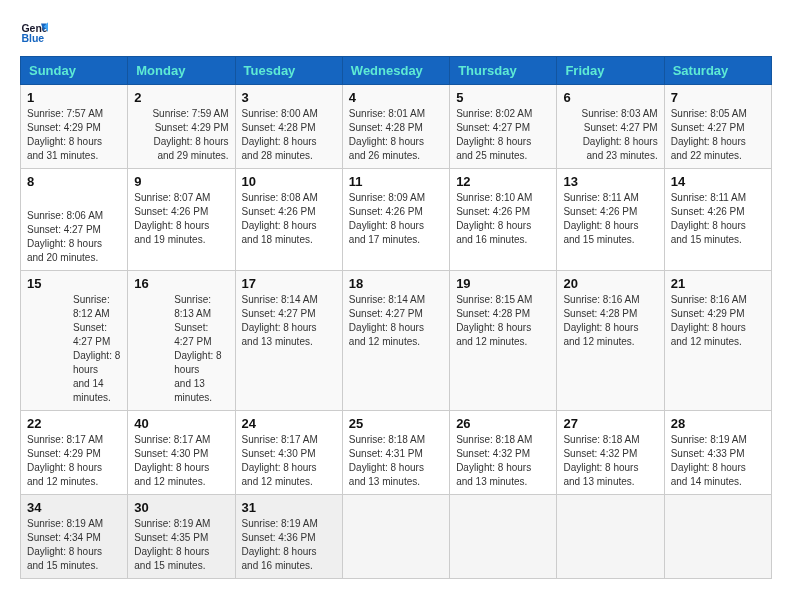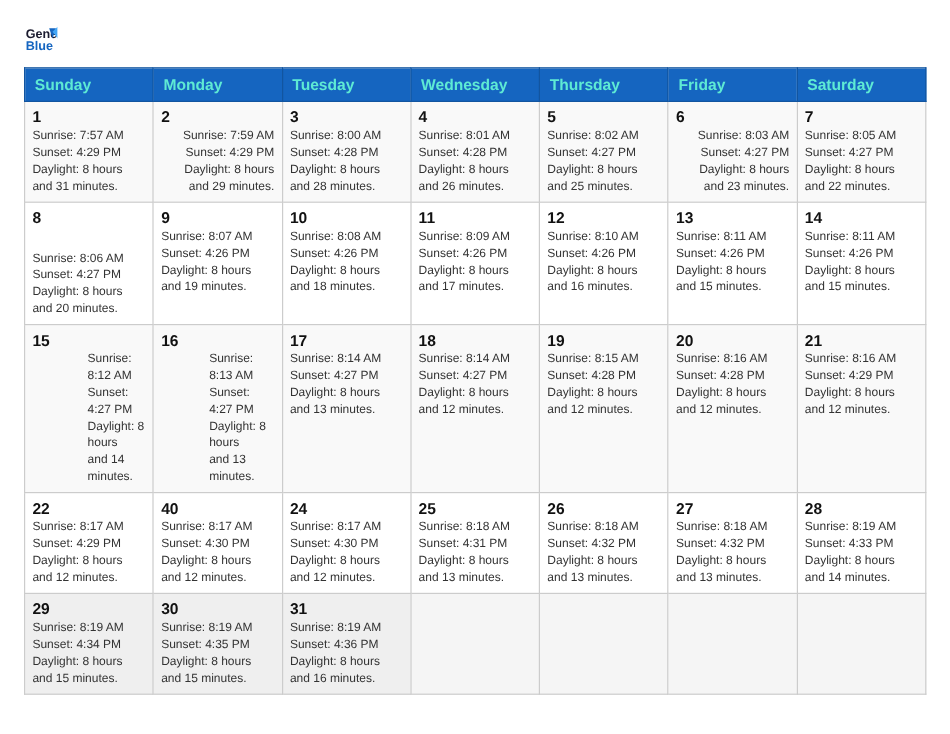--- a/index.html
+++ b/index.html
@@ -320,21 +320,21 @@
           <td>
             <span class="day-num">28</span>
             <div class="day-info" style="white-space: pre-line;">Sunrise: 8:19 AM
 Sunset: 4:33 PM
 Daylight: 8 hours
 and 14 minutes.</div>
           </td>
         </tr>
         <tr>
           <td>
-            <span class="day-num">29</span>
+            <span class="day-num">34</span>
             <div class="day-info" style="white-space: pre-line;">Sunrise: 8:19 AM
 Sunset: 4:34 PM
 Daylight: 8 hours
 and 15 minutes.</div>
           </td>
           <td>
             <span class="day-num">30</span>
             <div class="day-info" style="white-space: pre-line;">Sunrise: 8:19 AM
 Sunset: 4:35 PM
 Daylight: 8 hours

